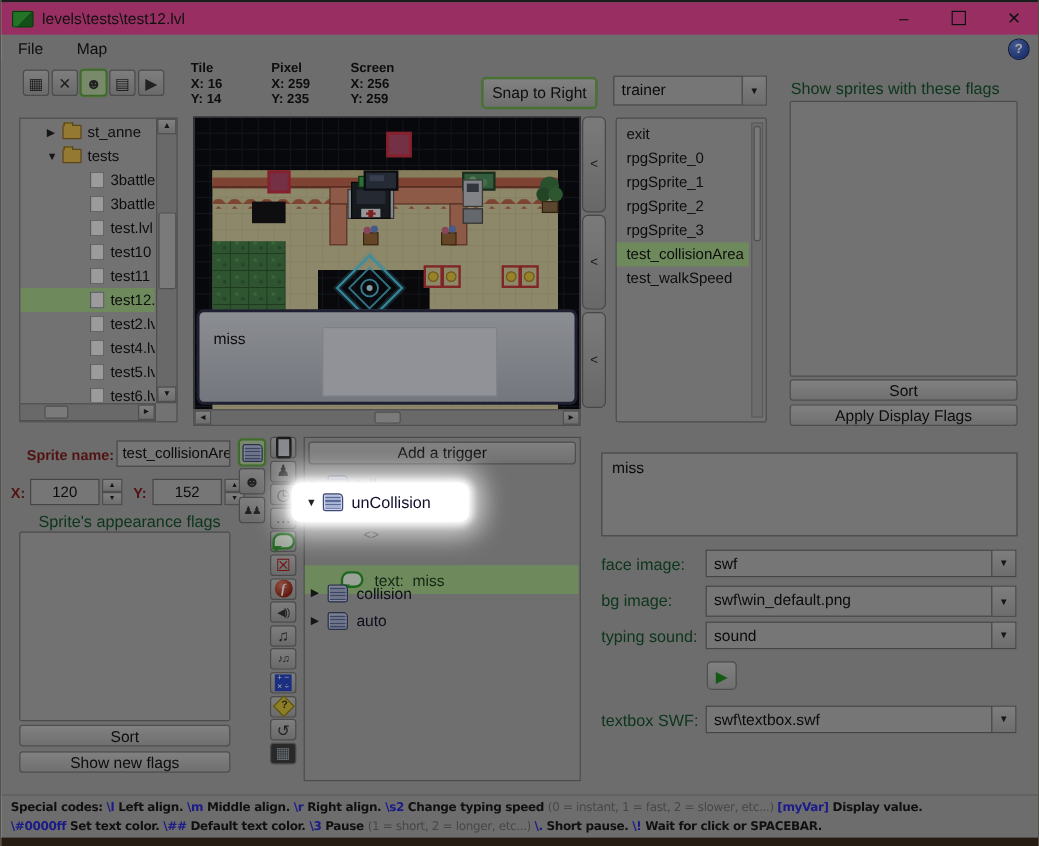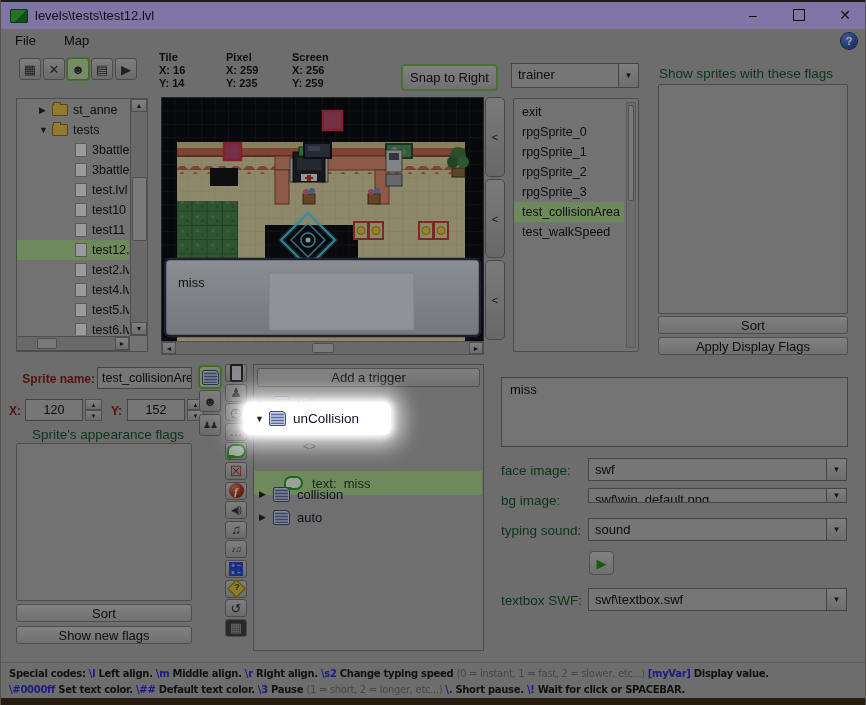--- a/index.html
+++ b/index.html
@@ -2,21 +2,21 @@
 <html><head>
 <meta charset="utf-8">
 <style>
   html,body{margin:0;padding:0;background:#222;}
   #win{position:relative;width:866px;height:705px;background:#a8a8a8;overflow:hidden;
        font-family:"Liberation Sans",sans-serif;color:#161616;
        border-left:1px solid #55504a;border-right:1px solid #55504a;box-sizing:border-box;}
   .abs{position:absolute;}
   
   .topline{left:0;top:0;width:866px;height:2px;background:#2c2c2c;}
-  .titlebar{left:0;top:2px;width:866px;height:27px;background:#c4b5fd;display:flex;align-items:center;}
+  .titlebar{left:0;top:2px;width:866px;height:27px;background:#ec4899;display:flex;align-items:center;}
   .appicon{width:18px;height:14px;margin-left:9px;border-radius:2px;
      background:linear-gradient(135deg,#38b23e 0 55%,#1e7a24 55%);box-shadow:inset 0 0 0 1px #14581a;}
   .titletext{margin-left:7px;font-size:13px;color:#1a1a1a;}
   .winbtn{position:absolute;top:2px;width:40px;height:25px;display:flex;align-items:center;justify-content:center;font-size:14px;color:#1a1a1a;}
   .maxbox{width:10px;height:10px;border:1.5px solid #1a1a1a;display:inline-block;}
   .menubar{left:0;top:29px;width:866px;height:22px;background:#a8a8a8;display:flex;align-items:center;}
   .menuitem{padding:0 14px;font-size:13px;color:#141414;}
   .helpicon{position:absolute;right:8px;top:33px;width:16px;height:16px;border-radius:50%;
      background:radial-gradient(circle at 35% 30%,#6a8ae0,#2a4aa8 75%);color:#fff;font-size:11px;font-weight:bold;
      display:flex;align-items:center;justify-content:center;box-shadow:0 0 0 1px #1a2a66;}
@@ -539,21 +539,21 @@
 
   <div class="abs lab" style="left:500px;top:463px;">face image:</div>
   <div class="abs combo" style="left:587px;top:458px;width:259px;height:23px;">
     <div class="val">swf</div>
     <div class="arrow">
         <span>▼</span>
       </div>
   </div>
 
   <div class="abs lab" style="left:500px;top:493px;">bg image:</div>
-  <div class="abs combo" style="left:587px;top:488px;width:259px;height:15px;">
+  <div class="abs combo" style="left:587px;top:488px;width:259px;height:26px;">
     <div class="val">swf\win_default.png</div>
     <div class="arrow">
         <span>▼</span>
       </div>
   </div>
 
   <div class="abs lab" style="left:500px;top:523px;">typing sound:</div>
   <div class="abs combo" style="left:587px;top:518px;width:259px;height:23px;">
     <div class="val">sound</div>
     <div class="arrow">

